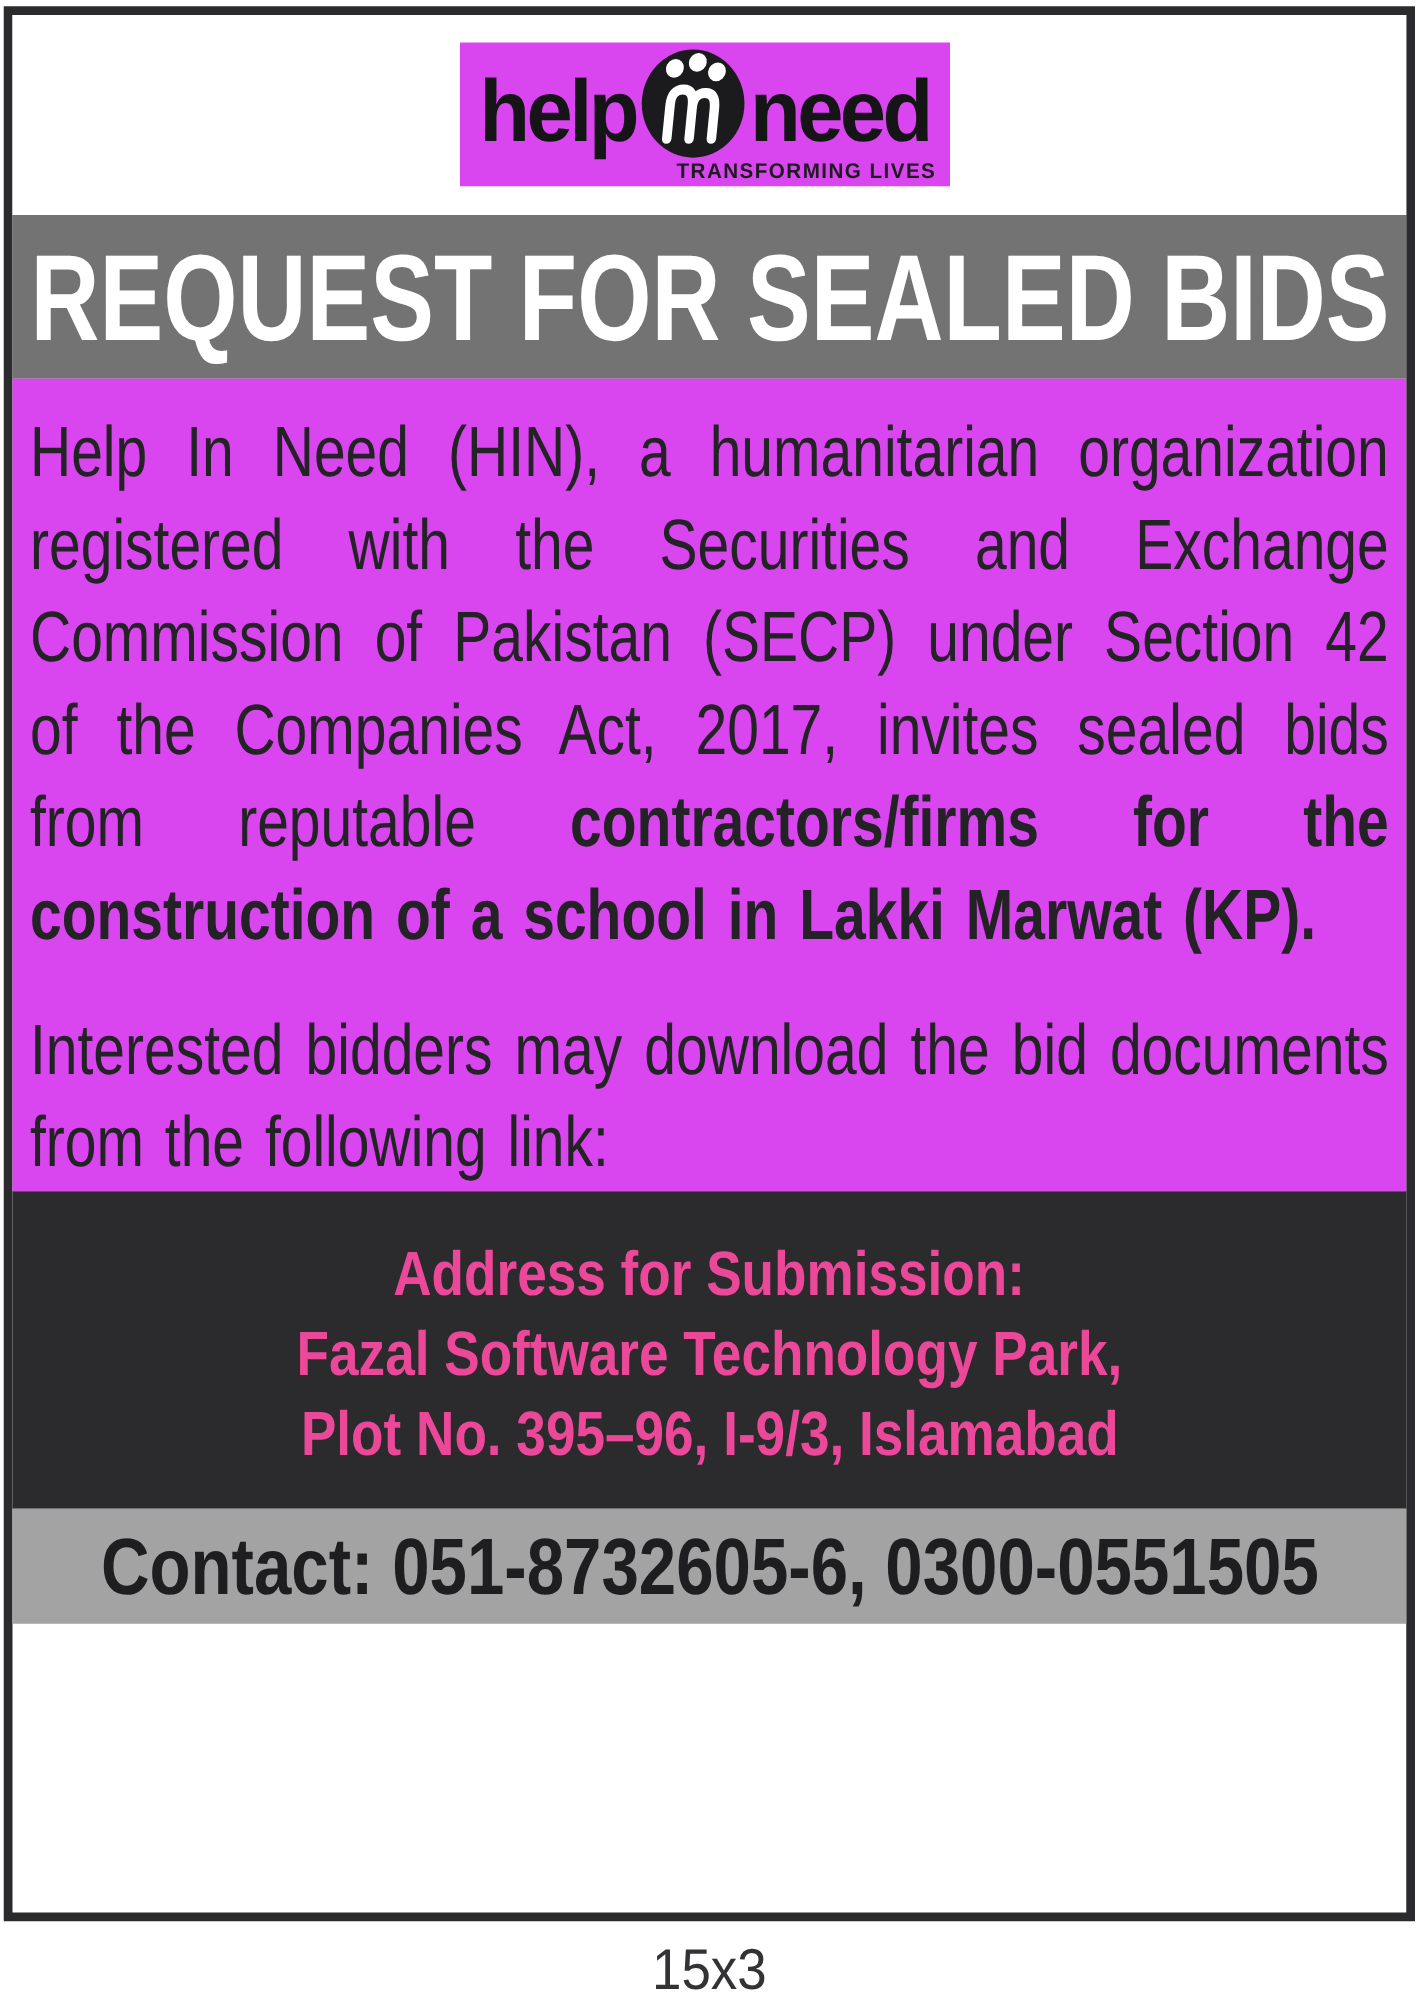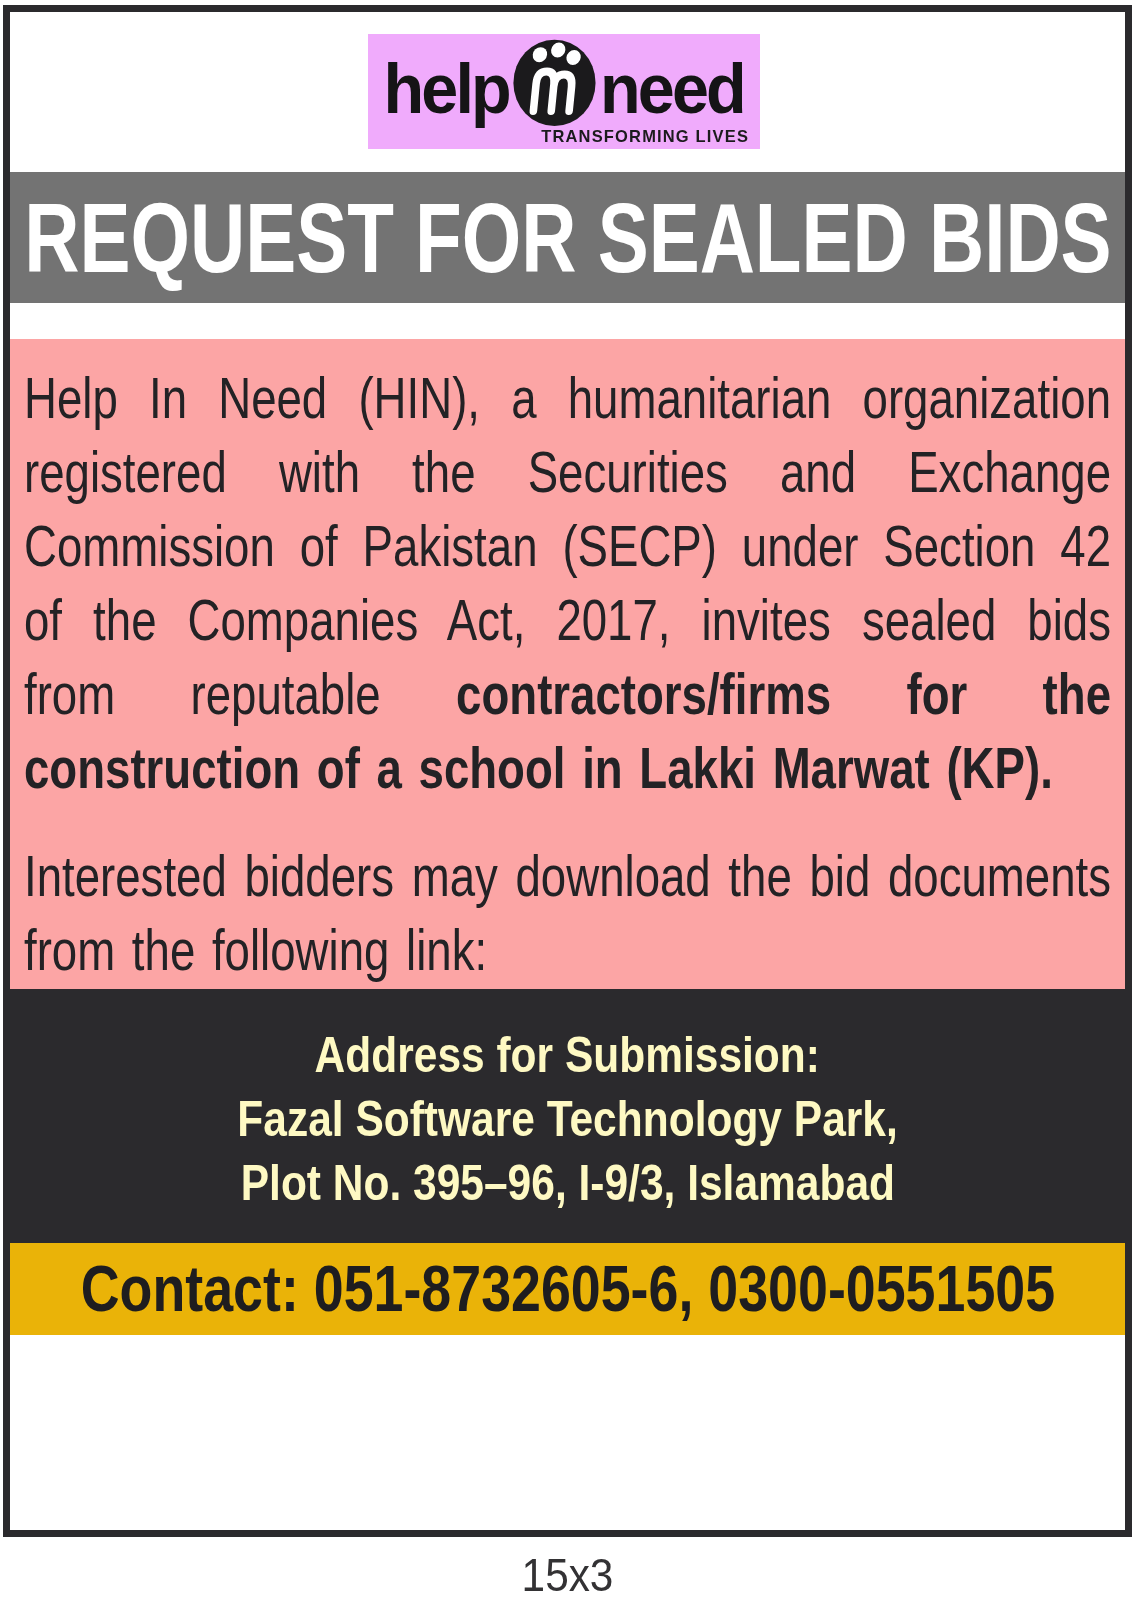--- a/index.html
+++ b/index.html
@@ -22,21 +22,21 @@
   
   .header {
     height: 160px; flex: 0 0 auto;
     position: relative;
     background: #ffffff;
   }
   .logo-box {
     position: absolute;
     left: 358px; top: 22px;
     width: 392px; height: 115px;
-    background: #f0abfc;
+    background: #d946ef;
     display: flex;
     flex-direction: column;
     align-items: center;
     justify-content: center;
   }
   .logo-row {
     display: flex;
     align-items: center;
     font-weight: bold;
     font-size: 70px;
@@ -69,24 +69,23 @@
     color: #ffffff;
     font-weight: bold;
     font-size: 98px;
     white-space: nowrap;
     transform: scaleX(0.78);
     line-height: 1;
   }
   
   .body-section {
     height: 650px; flex: 0 0 auto;
-    background: #fca5a5;
+    background: #d946ef;
     padding: 0 14px;
     overflow: hidden;
-    margin-top: 36px;
   }
   .narrow {
     width: 125%;
     transform: scaleX(0.8);
     transform-origin: 0 0;
   }
   .para {
     font-size: 57px;
     line-height: 74px;
     text-align: justify;
@@ -129,38 +128,38 @@
     font-size: 63px;
     font-weight: bold;
     color: #232225;
     white-space: nowrap;
     transform: scaleX(0.84);
   }
   
   .address {
     height: 254px; flex: 0 0 auto;
     background: #2b2a2d;
-    color: #fef9c3;
+    color: #ec4899;
     display: flex;
     flex-direction: column;
     align-items: center;
     justify-content: center;
     padding-top: 6px;
   }
   .address-line {
     font-size: 50px;
     font-weight: bold;
     line-height: 64px;
     white-space: nowrap;
     transform: scaleX(0.85);
   }
   
   .contact {
     height: 92px; flex: 0 0 auto;
-    background: #eab308;
+    background: #a3a3a3;
     display: flex;
     align-items: center;
     justify-content: center;
     overflow: hidden;
   }
   .contact-text {
     font-size: 64px;
     font-weight: bold;
     color: #1e1d1f;
     white-space: nowrap;

